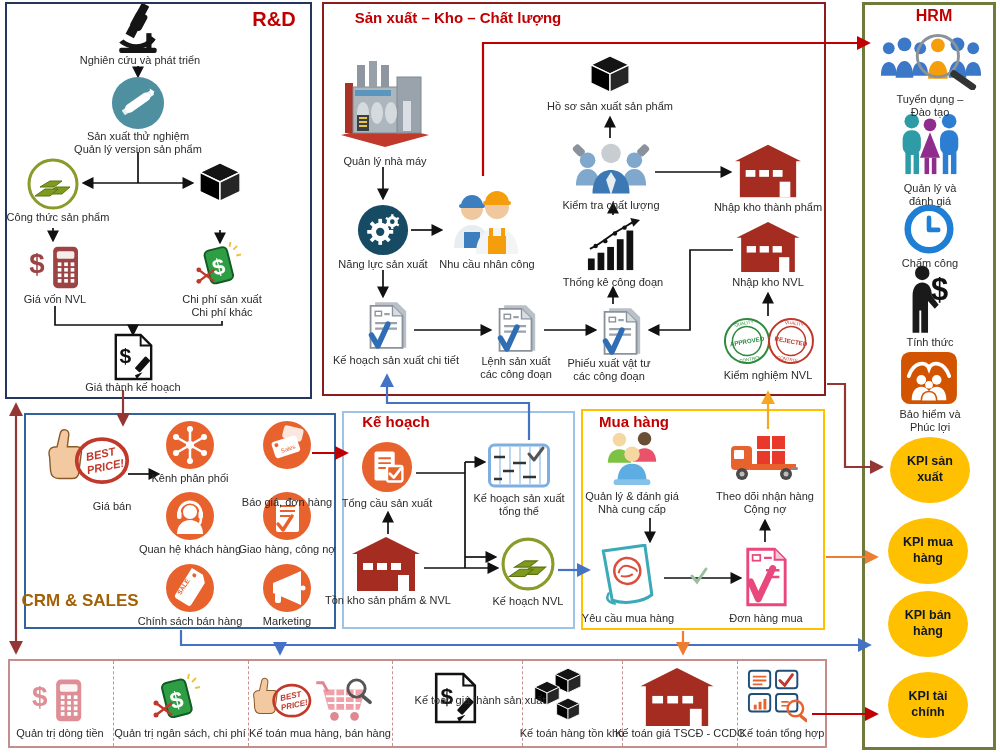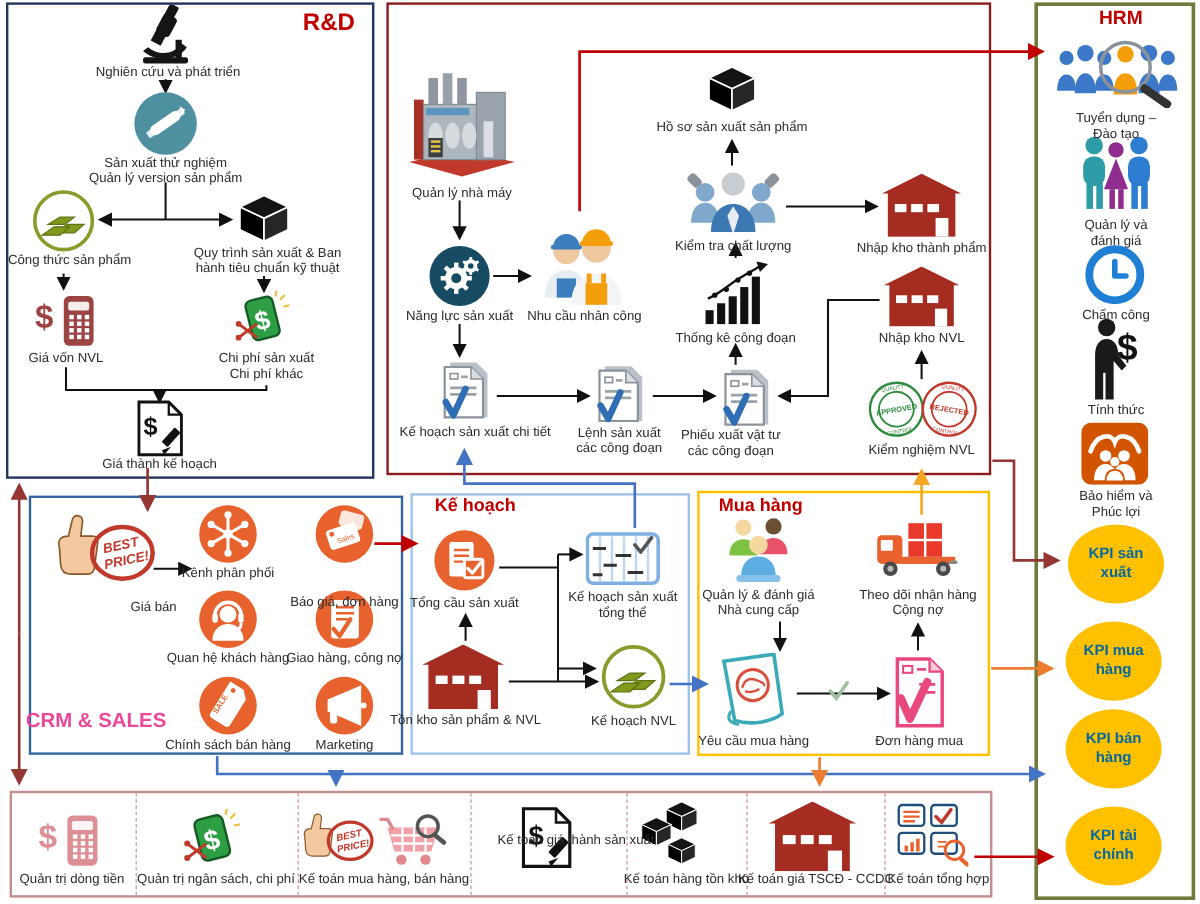--- a/index.html
+++ b/index.html
@@ -6,21 +6,21 @@
   #canvas{position:relative;width:1000px;height:753px;background:#fff;
           font-family:"Liberation Sans", sans-serif;overflow:hidden;}
   .box{position:absolute;box-sizing:border-box;background:transparent;}
   #svgLayer{position:absolute;left:0;top:0;z-index:2;pointer-events:none;}
   .lbl{position:absolute;z-index:3;transform:translateX(-50%);text-align:center;
        white-space:pre-line;font-size:11px;line-height:1.2;color:#2b2b2b;}
   .btitle{position:absolute;z-index:3;transform:translateX(-50%);font-weight:bold;
        color:#C00000;font-size:15px;white-space:nowrap;}
   .kpi{position:absolute;z-index:3;width:80px;height:66px;background:#FFC000;border-radius:50%;
        display:flex;align-items:center;justify-content:center;text-align:center;
-       font-weight:bold;font-size:12.5px;color:#0369a1;white-space:pre-line;line-height:1.25;}
+       font-weight:bold;font-size:12.5px;color:#0f172a;white-space:pre-line;line-height:1.25;}
   .vdash{position:absolute;z-index:1;width:0;border-left:1px dashed #c9908f;}
 </style>
 </head>
 <body>
 
 <div id="canvas">
 
   <div class="box" style="left:5px;top:2px;width:307px;height:397px;border:2px solid #24365C;"></div>
   <div class="box" style="left:322px;top:2px;width:504px;height:394px;border:2px solid #8C1C1C;"></div>
   <div class="box" style="left:862px;top:2px;width:134px;height:748px;border:3px solid #6F7B3C;"></div>
@@ -636,31 +636,30 @@
     <use href="#s-money" x="150" y="674" width="52" height="50"></use>
     <use href="#s-thumb" x="250" y="676" width="62" height="44"></use>
     <use href="#s-cart" x="314" y="678" width="62" height="46"></use>
     <use href="#s-docd" x="431" y="671" width="48" height="54"></use>
     <use href="#s-cubes" x="533" y="667" width="64" height="58"></use>
     <use href="#s-wh" x="638" y="668" width="78" height="58" style="color:#A42C21"></use>
     <use href="#s-docs" x="747" y="667" width="60" height="56"></use>
   </svg>
 
   <div class="btitle" style="left:274px;top:8px;font-size:20px;">R&amp;D</div>
+  <div class="btitle" style="left:458px;top:9px;">Sản xuất – Kho – Chất lượng</div>
   <div class="btitle" style="left:934px;top:7px;font-size:16px;">HRM</div>
-  <div class="btitle" style="left:80px;top:591px;font-size:17px;color:#ec4899;">CRM &amp; SALES</div>
+  <div class="btitle" style="left:80px;top:591px;font-size:17px;color:#a16207;">CRM &amp; SALES</div>
   <div class="btitle" style="left:396px;top:413px;">Kế hoạch</div>
   <div class="btitle" style="left:634px;top:413px;">Mua hàng</div>
 
   <div class="lbl" style="left:140px;top:54px;">Nghiên cứu và phát triển</div>
   <div class="lbl" style="left:138px;top:130px;">Sản xuất thử nghiệm
 Quản lý version sản phẩm</div>
   <div class="lbl" style="left:58px;top:211px;">Công thức sản phẩm</div>
-  <div class="lbl" style="left:223px;top:205px;">Quy trình sản xuất &amp; Ban
-hành tiêu chuẩn kỹ thuật</div>
   <div class="lbl" style="left:55px;top:293px;">Giá vốn NVL</div>
   <div class="lbl" style="left:222px;top:293px;">Chi phí sản xuất
 Chi phí khác</div>
   <div class="lbl" style="left:133px;top:381px;">Giá thành kế hoạch</div>
 
   <div class="lbl" style="left:385px;top:155px;">Quản lý nhà máy</div>
   <div class="lbl" style="left:383px;top:258px;">Năng lực sản xuất</div>
   <div class="lbl" style="left:487px;top:258px;">Nhu cầu nhân công</div>
   <div class="lbl" style="left:396px;top:354px;">Kế hoạch sản xuất chi tiết</div>
   <div class="lbl" style="left:516px;top:355px;">Lệnh sản xuất
@@ -673,21 +672,21 @@
   <div class="lbl" style="left:768px;top:201px;">Nhập kho thành phẩm</div>
   <div class="lbl" style="left:768px;top:276px;">Nhập kho NVL</div>
   <div class="lbl" style="left:768px;top:369px;">Kiểm nghiệm NVL</div>
 
   <div class="lbl" style="left:930px;top:93px;">Tuyển dụng – Đào tạo</div>
   <div class="lbl" style="left:930px;top:182px;">Quản lý và đánh giá</div>
   <div class="lbl" style="left:930px;top:257px;">Chấm công</div>
   <div class="lbl" style="left:930px;top:336px;">Tính thức</div>
   <div class="lbl" style="left:930px;top:408px;">Bảo hiểm và Phúc lợi</div>
 
-  <div class="lbl" style="left:108px;top:500px;padding-left:40px;">Giá bán</div>
+  <div class="lbl" style="left:92px;top:500px;padding-left:40px;">Giá bán</div>
   <div class="lbl" style="left:190px;top:472px;">Kênh phân phối</div>
   <div class="lbl" style="left:287px;top:496px;">Báo giá, đơn hàng</div>
   <div class="lbl" style="left:190px;top:543px;">Quan hệ khách hàng</div>
   <div class="lbl" style="left:287px;top:543px;">Giao hàng, công nợ</div>
   <div class="lbl" style="left:190px;top:615px;">Chính sách bán hàng</div>
   <div class="lbl" style="left:287px;top:615px;">Marketing</div>
 
   <div class="lbl" style="left:387px;top:497px;">Tổng cầu sản xuất</div>
   <div class="lbl" style="left:519px;top:492px;">Kế hoạch sản xuất
 tổng thể</div>

